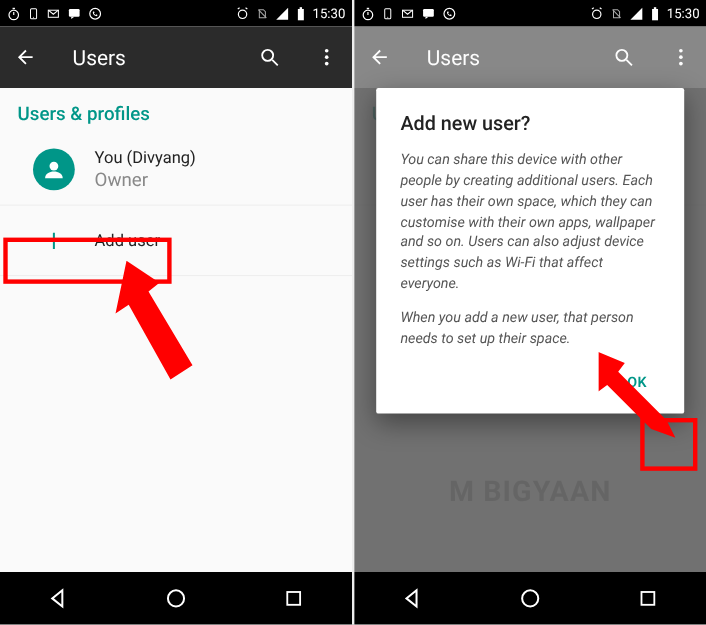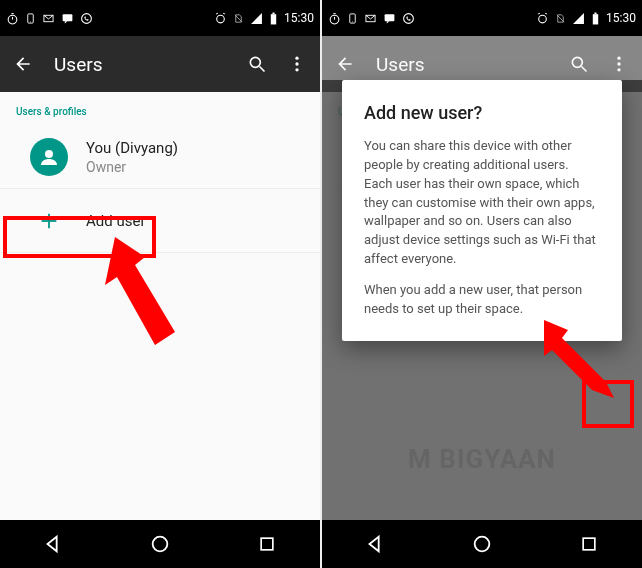--- a/index.html
+++ b/index.html
@@ -2,52 +2,52 @@
 <html><head>
 <meta charset="utf-8">
 <style>
   * { box-sizing: border-box; margin: 0; padding: 0; }
   body { font-family: Roboto, Arial, sans-serif; background: #888; }
   .canvas { width: 642px; height: 568px; background: #eee; position: relative; }
   .screen { width: 320px; height: 568px; position: absolute; top: 0; background: #fafafa; overflow: hidden; }
   .screen.left { left: 0; }
   .screen.right { left: 322px; }
 
-  .statusbar { height: 36px; background: #000; color: #fff; display: flex; align-items: center; padding: 0 6px; font-size: 12px; }
+  .statusbar { height: 24px; background: #000; color: #fff; display: flex; align-items: center; padding: 0 6px; font-size: 12px; }
   .statusbar .sb-left { display: flex; gap: 6px; align-items: center; }
   .statusbar .sb-right { margin-left: auto; display: flex; gap: 6px; align-items: center; }
   .statusbar svg { display: block; }
 
-  .appbar { height: 56px; background: #2b2b2b; color: #fff; display: flex; align-items: center; padding: 0 12px; }
+  .appbar { height: 56px; background: #2b2b2b; color: #fff; display: flex; align-items: center; padding: 0 12px; gap: 12px; }
   .appbar .title { font-size: 19px; margin-left: 20px; flex: 1; }
   .appbar .ab-icon { width: 22px; height: 22px; display: inline-flex; align-items: center; justify-content: center; margin-left: 18px; }
 
-  .section-header { color: #009688; font-size: 10px; font-weight: 500; padding: 14px 16px 8px; }
+  .section-header { color: #009688; font-size: 17px; font-weight: 500; padding: 14px 16px 8px; }
 
   .row { display: flex; align-items: center; padding: 12px 30px; border-bottom: 1px solid #eee; min-height: 64px; }
   .row .text { margin-left: 18px; flex: 1; }
   .row .primary { font-size: 15px; color: #222; }
-  .row .secondary { font-size: 14px; color: #888; margin-top: 2px; }
+  .row .secondary { font-size: 17px; color: #888; margin-top: 2px; }
   .row .trailing { margin-left: auto; }
 
   .avatar { width: 38px; height: 38px; border-radius: 50%; display: flex; align-items: center; justify-content: center; }
   .avatar.teal { background: #009688; }
   .avatar.grey { background: #bdbdbd; }
   .avatar svg { display: block; }
 
   .plus-btn { width: 38px; height: 38px; display: flex; align-items: center; justify-content: center; }
 
   .navbar { position: absolute; bottom: 0; left: 0; right: 0; height: 48px; background: #000; display: flex; align-items: center; justify-content: space-around; }
   .navbar .nav-btn { width: 44px; height: 44px; display: flex; align-items: center; justify-content: center; }
 
   .overlay { position: absolute; top: 80px; left: 0; right: 0; bottom: 48px; background: rgba(0,0,0,0.55); display: flex; align-items: flex-start; justify-content: center; }
   .dialog { background: #fff; width: 280px; border-radius: 2px; padding: 22px 22px 10px; box-shadow: 0 8px 24px rgba(0,0,0,0.4); }
   .dialog .dlg-title { font-size: 18px; font-weight: 500; color: #222; margin-bottom: 14px; }
   .dialog .dlg-body { font-size: 13px; color: #555; line-height: 1.45; }
-  .dialog .dlg-body p { margin-bottom: 12px; }
+  .dialog .dlg-body p { margin-bottom: 12px; font-style: italic; }
   .dialog .dlg-actions { display: flex; justify-content: flex-end; gap: 8px; margin-top: 6px; }
   .dialog .dlg-btn { font-size: 13px; font-weight: 600; color: #009688; padding: 10px 12px; letter-spacing: 0.3px; }
 
   .highlight { position: absolute; border: 4px solid #f00; pointer-events: none; z-index: 50; }
   .arrow { position: absolute; z-index: 51; pointer-events: none; }
 
   .watermark { position: absolute; bottom: 58px; left: 50%; transform: translateX(-50%); font-size: 26px; font-weight: 700; color: rgba(120,120,120,0.35); letter-spacing: 1px; white-space: nowrap; }
   .dim .appbar, .dim .section-header, .dim .row, .dim .content-body { opacity: 0.55; }
   .content-body { position: relative; height: calc(100% - 24px - 56px - 48px); overflow: hidden; }
 </style>
@@ -303,20 +303,21 @@
     </div>
 
     <div class="overlay" style="opacity:1">
       <div class="dialog" style="opacity:1">
         <div class="dlg-title">Add new user?</div>
         <div class="dlg-body">
           <p>You can share this device with other people by creating additional users. Each user has their own space, which they can customise with their own apps, wallpaper and so on. Users can also adjust device settings such as Wi-Fi that affect everyone.</p>
           <p>When you add a new user, that person needs to set up their space.</p>
         </div>
         <div class="dlg-actions">
+          <div class="dlg-btn">OK</div>
         </div>
       </div>
     </div>
 
     <div class="highlight" style="left:260px; top:380px; width:52px; height:48px"></div>
     <div class="arrow" style="left:222px; top:320px">
       <svg width="70" height="80" viewBox="0 0 70 80">
           <polygon points="0,0 24,10 18,18 62,62 70,78 48,70 8,30 0,36" fill="#ff0000"></polygon>
         </svg>
     </div>

